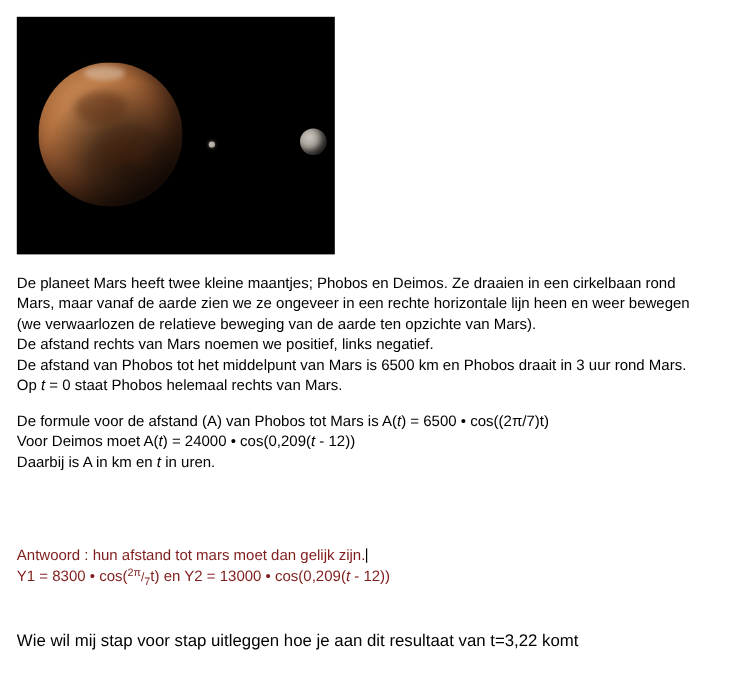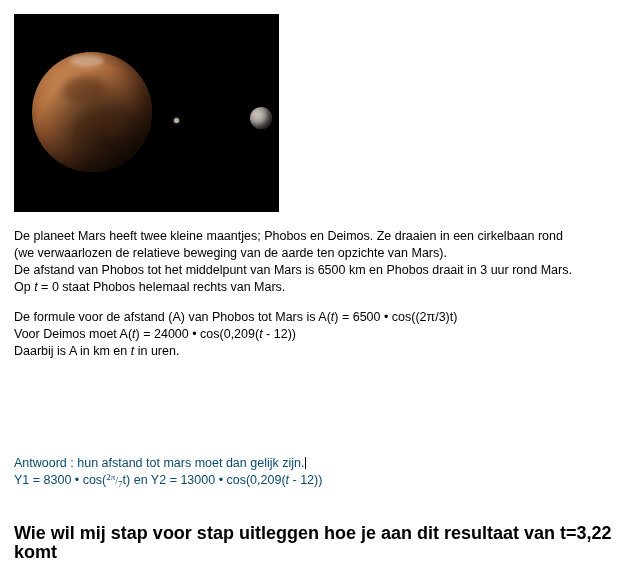--- a/index.html
+++ b/index.html
@@ -110,50 +110,49 @@
   .gap {
     height: 13px;
   }
   .answer {
     position: absolute;
     left: 14px;
     top: 455px;
     width: 600px;
     font-size: 12.5px;
     line-height: 17px;
-    color: #0c4a6e;
+    color: #7f1d1d;
   }
   .caret {
     display: inline-block;
     width: 1px;
     height: 12px;
     background: #000;
     vertical-align: -2px;
     margin-left: 1px;
   }
   .final-question {
     position: absolute;
     left: 14px;
     top: 524px;
     width: 600px;
-    font-size: 18px;
-    font-weight: bold;
+    font-size: 14px;
+    font-weight: normal;
     color: #000000;
     line-height: 19px;
   }
   i, .it {
     font-style: italic;
   }
   .frac {
     display: inline-block;
     vertical-align: middle;
     font-size: 10px;
     line-height: 1;
     text-align: center;
-    font-family: Liberation Serif, serif;
   }
   .frac sup, .frac sub {
     font-size: 9px;
   }
 </style>
 </head>
 <body>
 
 <div class="page">
 
@@ -163,29 +162,31 @@
       <div class="mars-spot-a"></div>
       <div class="mars-spot-b"></div>
     </div>
     <div class="deimos"></div>
     <div class="phobos"></div>
   </div>
 
   <div class="text-body">
     <div class="para">
       <div>De planeet Mars heeft twee kleine maantjes; Phobos en Deimos. Ze draaien in een cirkelbaan rond</div>
+      <div>Mars, maar vanaf de aarde zien we ze ongeveer in een rechte horizontale lijn heen en weer bewegen</div>
       <div>(we verwaarlozen de relatieve beweging van de aarde ten opzichte van Mars).</div>
+      <div>De afstand rechts van Mars noemen we positief, links negatief.</div>
       <div>De afstand van  Phobos tot het middelpunt van Mars is 6500 km en Phobos draait in 3 uur rond Mars.</div>
       <div><span>Op </span><i>t</i><span> = 0  staat Phobos helemaal rechts van Mars.</span></div>
     </div>
 
     <div class="gap"></div>
 
     <div class="para">
-      <div><span>De formule voor de afstand (A) van Phobos tot Mars  is A(</span><i>t</i><span>) = 6500 • cos((2π/3)t)</span></div>
+      <div><span>De formule voor de afstand (A) van Phobos tot Mars  is A(</span><i>t</i><span>) = 6500 • cos((2π/7)t)</span></div>
       <div><span>Voor Deimos moet  A(</span><i>t</i><span>) = 24000 • cos(0,209(</span><i>t</i><span> - 12))</span></div>
       <div><span>Daarbij is A in km en </span><i>t</i><span> in uren.</span></div>
     </div>
 
     <div class="gap"></div>
 
   </div>
 
   <div class="answer">
     <div><span>Antwoord :  hun afstand tot mars moet dan gelijk zijn.</span><span class="caret"></span></div>

